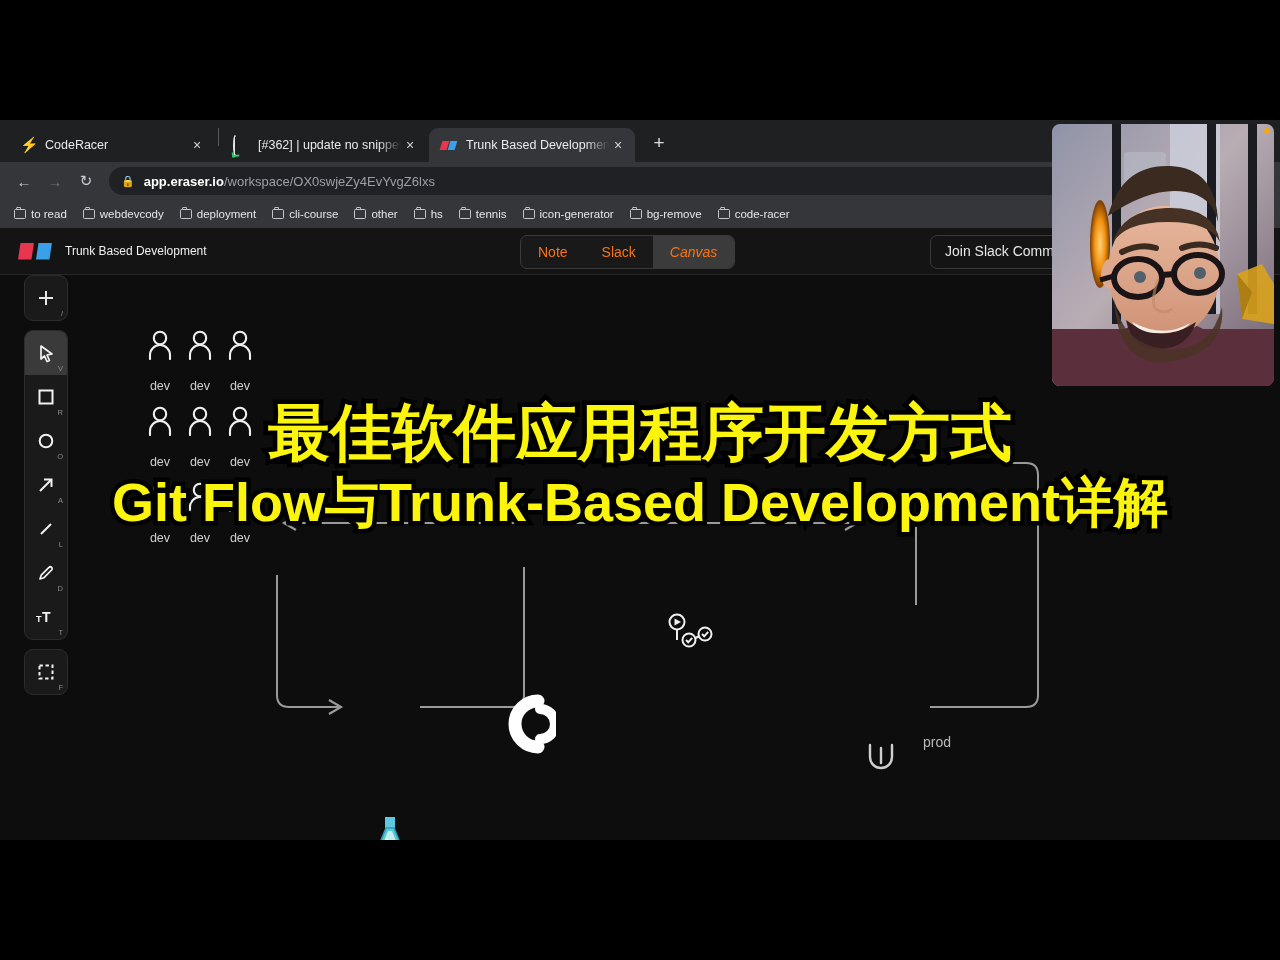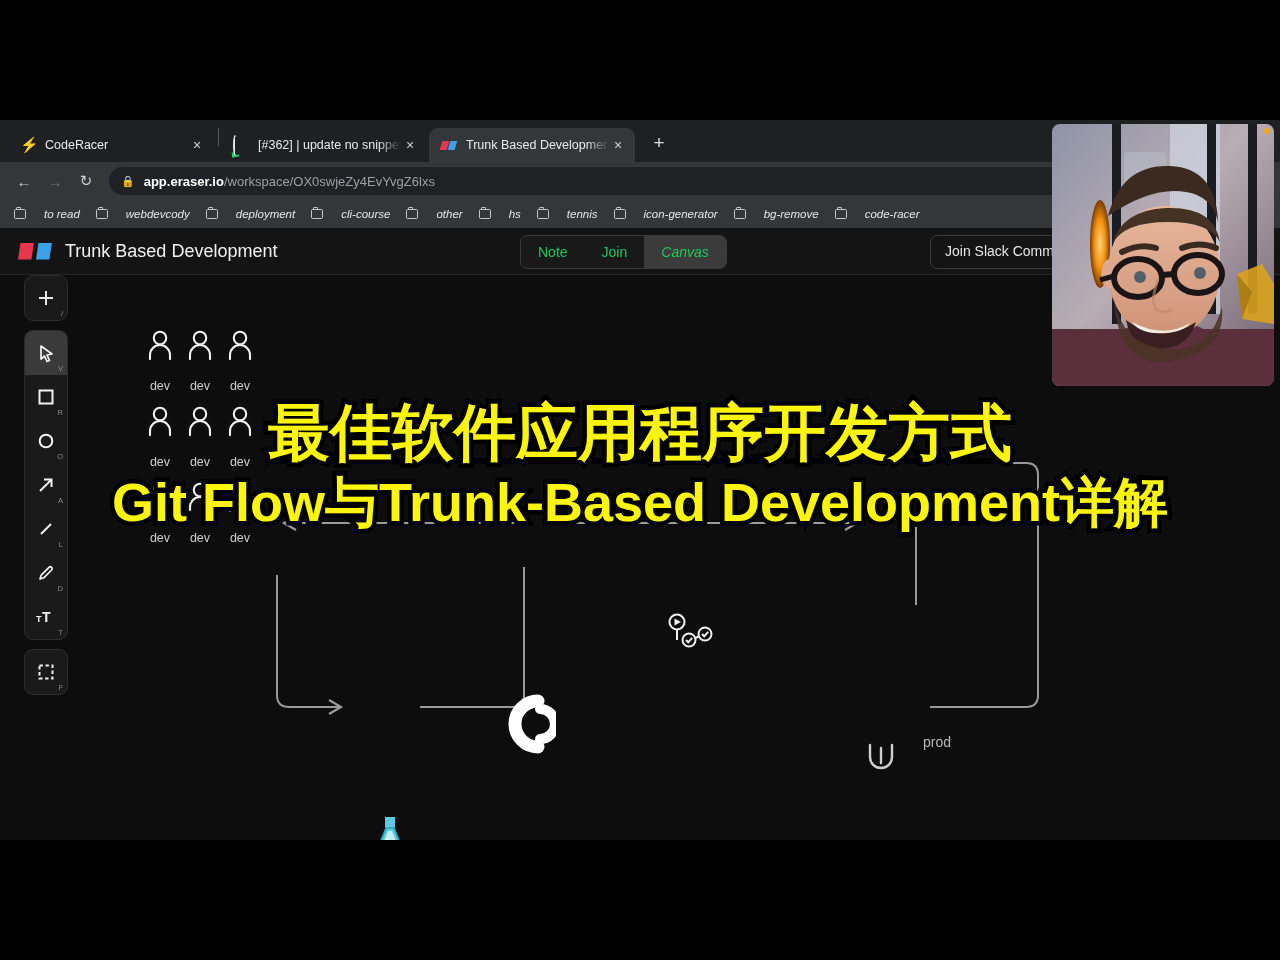--- a/index.html
+++ b/index.html
@@ -37,35 +37,35 @@
   .omnirow{height:38px;background:#35363a;display:flex;align-items:center;padding:0 10px;gap:3px;}
   .navbtn{width:28px;height:28px;display:flex;align-items:center;justify-content:center;color:#c9ccd1;font-size:15px;border-radius:50%;}
   .navbtn.dim{color:#6e7175;}
   .omnibox{flex:1 1 auto;height:28px;background:#202124;border-radius:14px;display:flex;align-items:center;padding:0 12px;margin-left:6px;}
   .lock{color:#c5c8cc;font-size:11px;margin-right:9px;}
   .url-strong{color:#ffffff;font-size:13px;font-weight:bold;}
   .url-dim{color:#9aa0a6;font-size:13px;}
 
   
   .bookmarks{height:28px;background:#35363a;display:flex;align-items:center;padding:0 8px;gap:4px;overflow:hidden;}
-  .bm{display:flex;align-items:center;gap:18px;padding:3px 6px;border-radius:4px;white-space:nowrap;font-style:italic;}
+  .bm{display:flex;align-items:center;gap:5px;padding:3px 6px;border-radius:4px;white-space:nowrap;}
   .bm-ico{width:12px;height:10px;border:1.3px solid #c3c6cb;border-radius:1.5px;box-sizing:border-box;position:relative;flex:0 0 12px;}
   .bm-ico:before{content:"";position:absolute;left:1px;top:-3.2px;width:5px;height:3px;border:1.3px solid #c3c6cb;border-bottom:none;border-radius:1.5px 1.5px 0 0;box-sizing:border-box;}
   .bm-label{color:#e3e5e8;font-size:11.5px;}
 
   
   .app{position:relative;height:612px;background:#0d0d0d;}
   .appheader{height:46px;background:#141414;border-bottom:1px solid #262626;display:flex;align-items:center;padding:0 18px;position:relative;}
   .eraser-logo{display:flex;gap:2px;align-items:center;margin-right:13px;}
   .eraser-logo i{display:block;width:16px;height:17px;}
   .eraser-logo .r{background:#e8364f;clip-path:polygon(16% 0,100% 0,84% 100%,0 100%);}
   .eraser-logo .b{background:#3aa0e8;clip-path:polygon(16% 0,100% 0,84% 100%,0 100%);}
-  .doc-title{color:#f0f0f0;font-size:18px;text-align:center;}
+  .doc-title{color:#f0f0f0;font-size:12px;text-align:center;}
   .segctl{position:absolute;left:520px;top:7px;height:32px;display:flex;border:1px solid #3a3a3a;border-radius:7px;overflow:hidden;background:#191919;}
-  .seg{padding:0 17px;height:32px;line-height:32px;color:#22c55e;font-size:14px;}
+  .seg{padding:0 17px;height:32px;line-height:32px;color:#f97316;font-size:14px;}
   .seg.on{background:#3b3b3b;font-style:italic;}
   .slackbtn{position:absolute;left:930px;top:7px;height:32px;line-height:30px;padding:0 14px;border:1px solid #3a3a3a;border-radius:7px;color:#e6e6e6;font-size:14px;white-space:nowrap;overflow:hidden;}
 
   
   .toolbar{position:absolute;left:24px;top:47px;width:44px;}
   .tgroup{background:#1a1a1a;border:1px solid #2c2c2c;border-radius:9px;margin-bottom:9px;overflow:hidden;}
   .titem{position:relative;height:44px;display:flex;align-items:center;justify-content:center;color:#e4e4e4;}
   .titem.sel{background:#3a3a3a;}
   .tkey{position:absolute;right:4px;bottom:2px;font-size:7.5px;color:#8b8b8b;}
   .titem svg{display:block;}
@@ -189,21 +189,21 @@
 
       <div class="appheader">
         <span class="eraser-logo">
             <i class="r"></i>
             <i class="b"></i>
           </span>
         <span class="doc-title">Trunk Based Development</span>
 
         <div class="segctl">
           <div class="seg">Note</div>
-          <div class="seg">Join</div>
+          <div class="seg">Slack</div>
           <div class="seg on">Canvas</div>
         </div>
 
         <div class="slackbtn">Join Slack Community</div>
       </div>
 
       <div class="canvas">
 
         <svg width="1280" height="565" style="position:absolute;left:0;top:0;">
 

